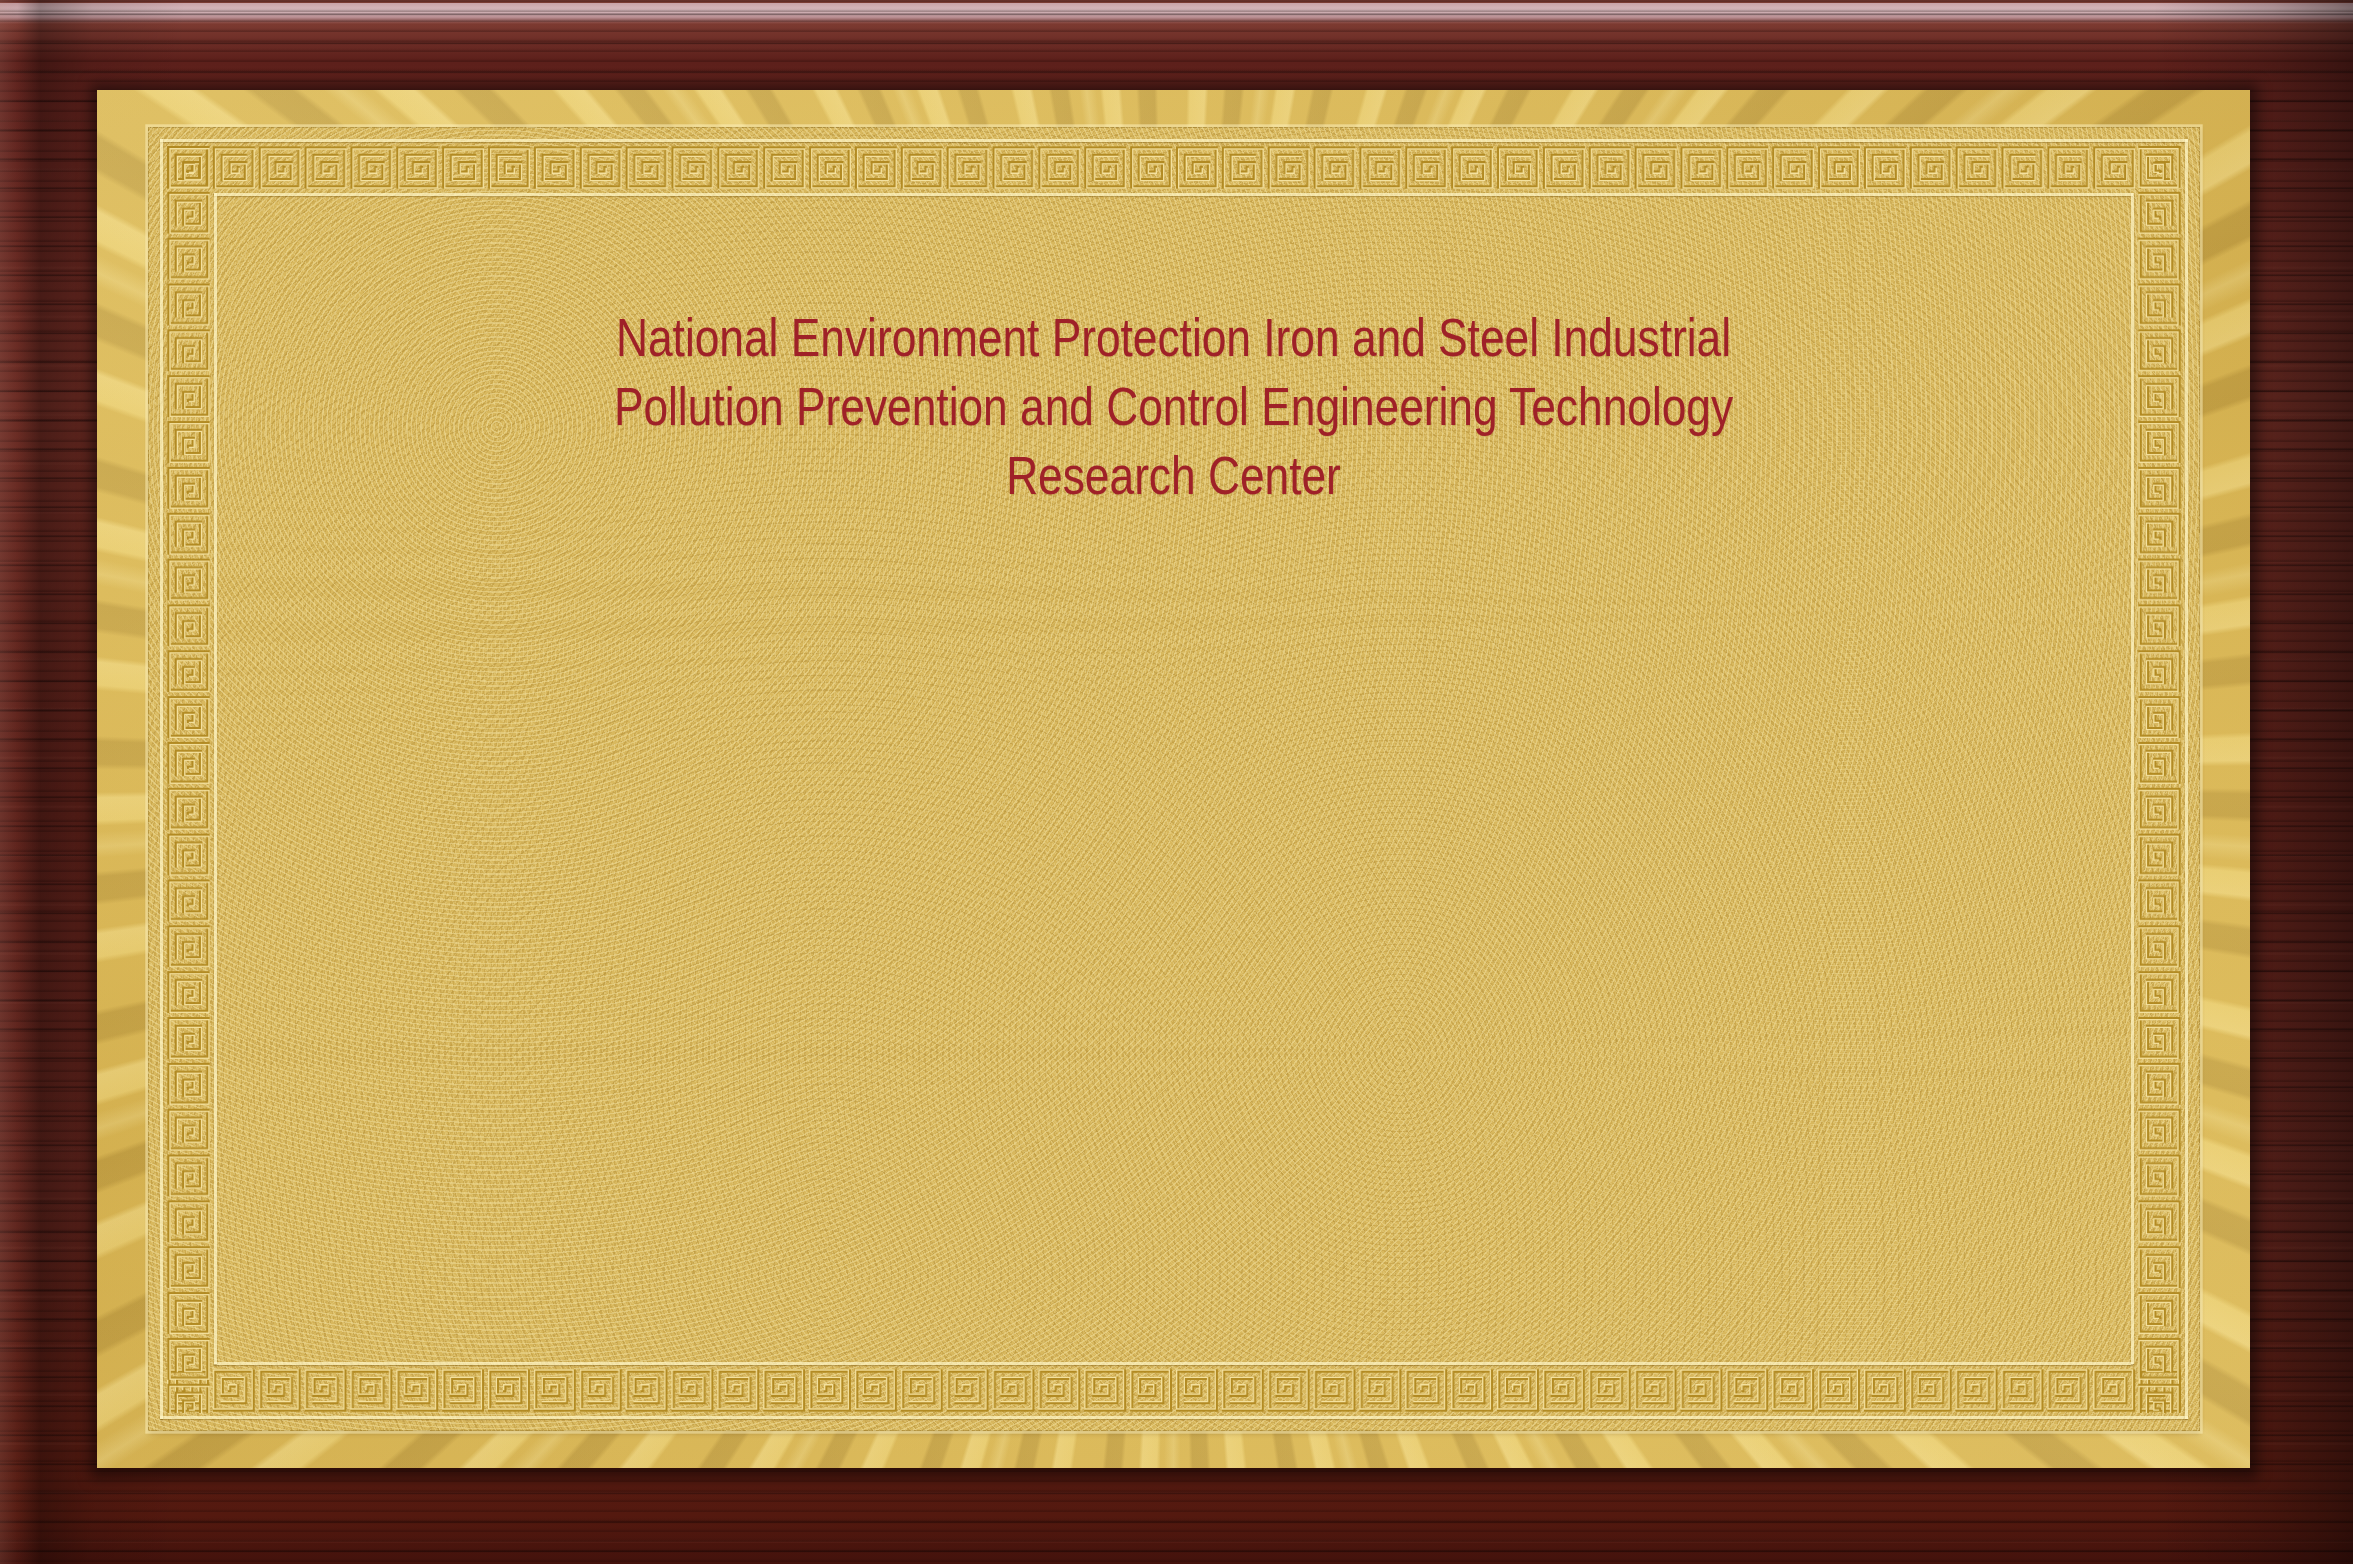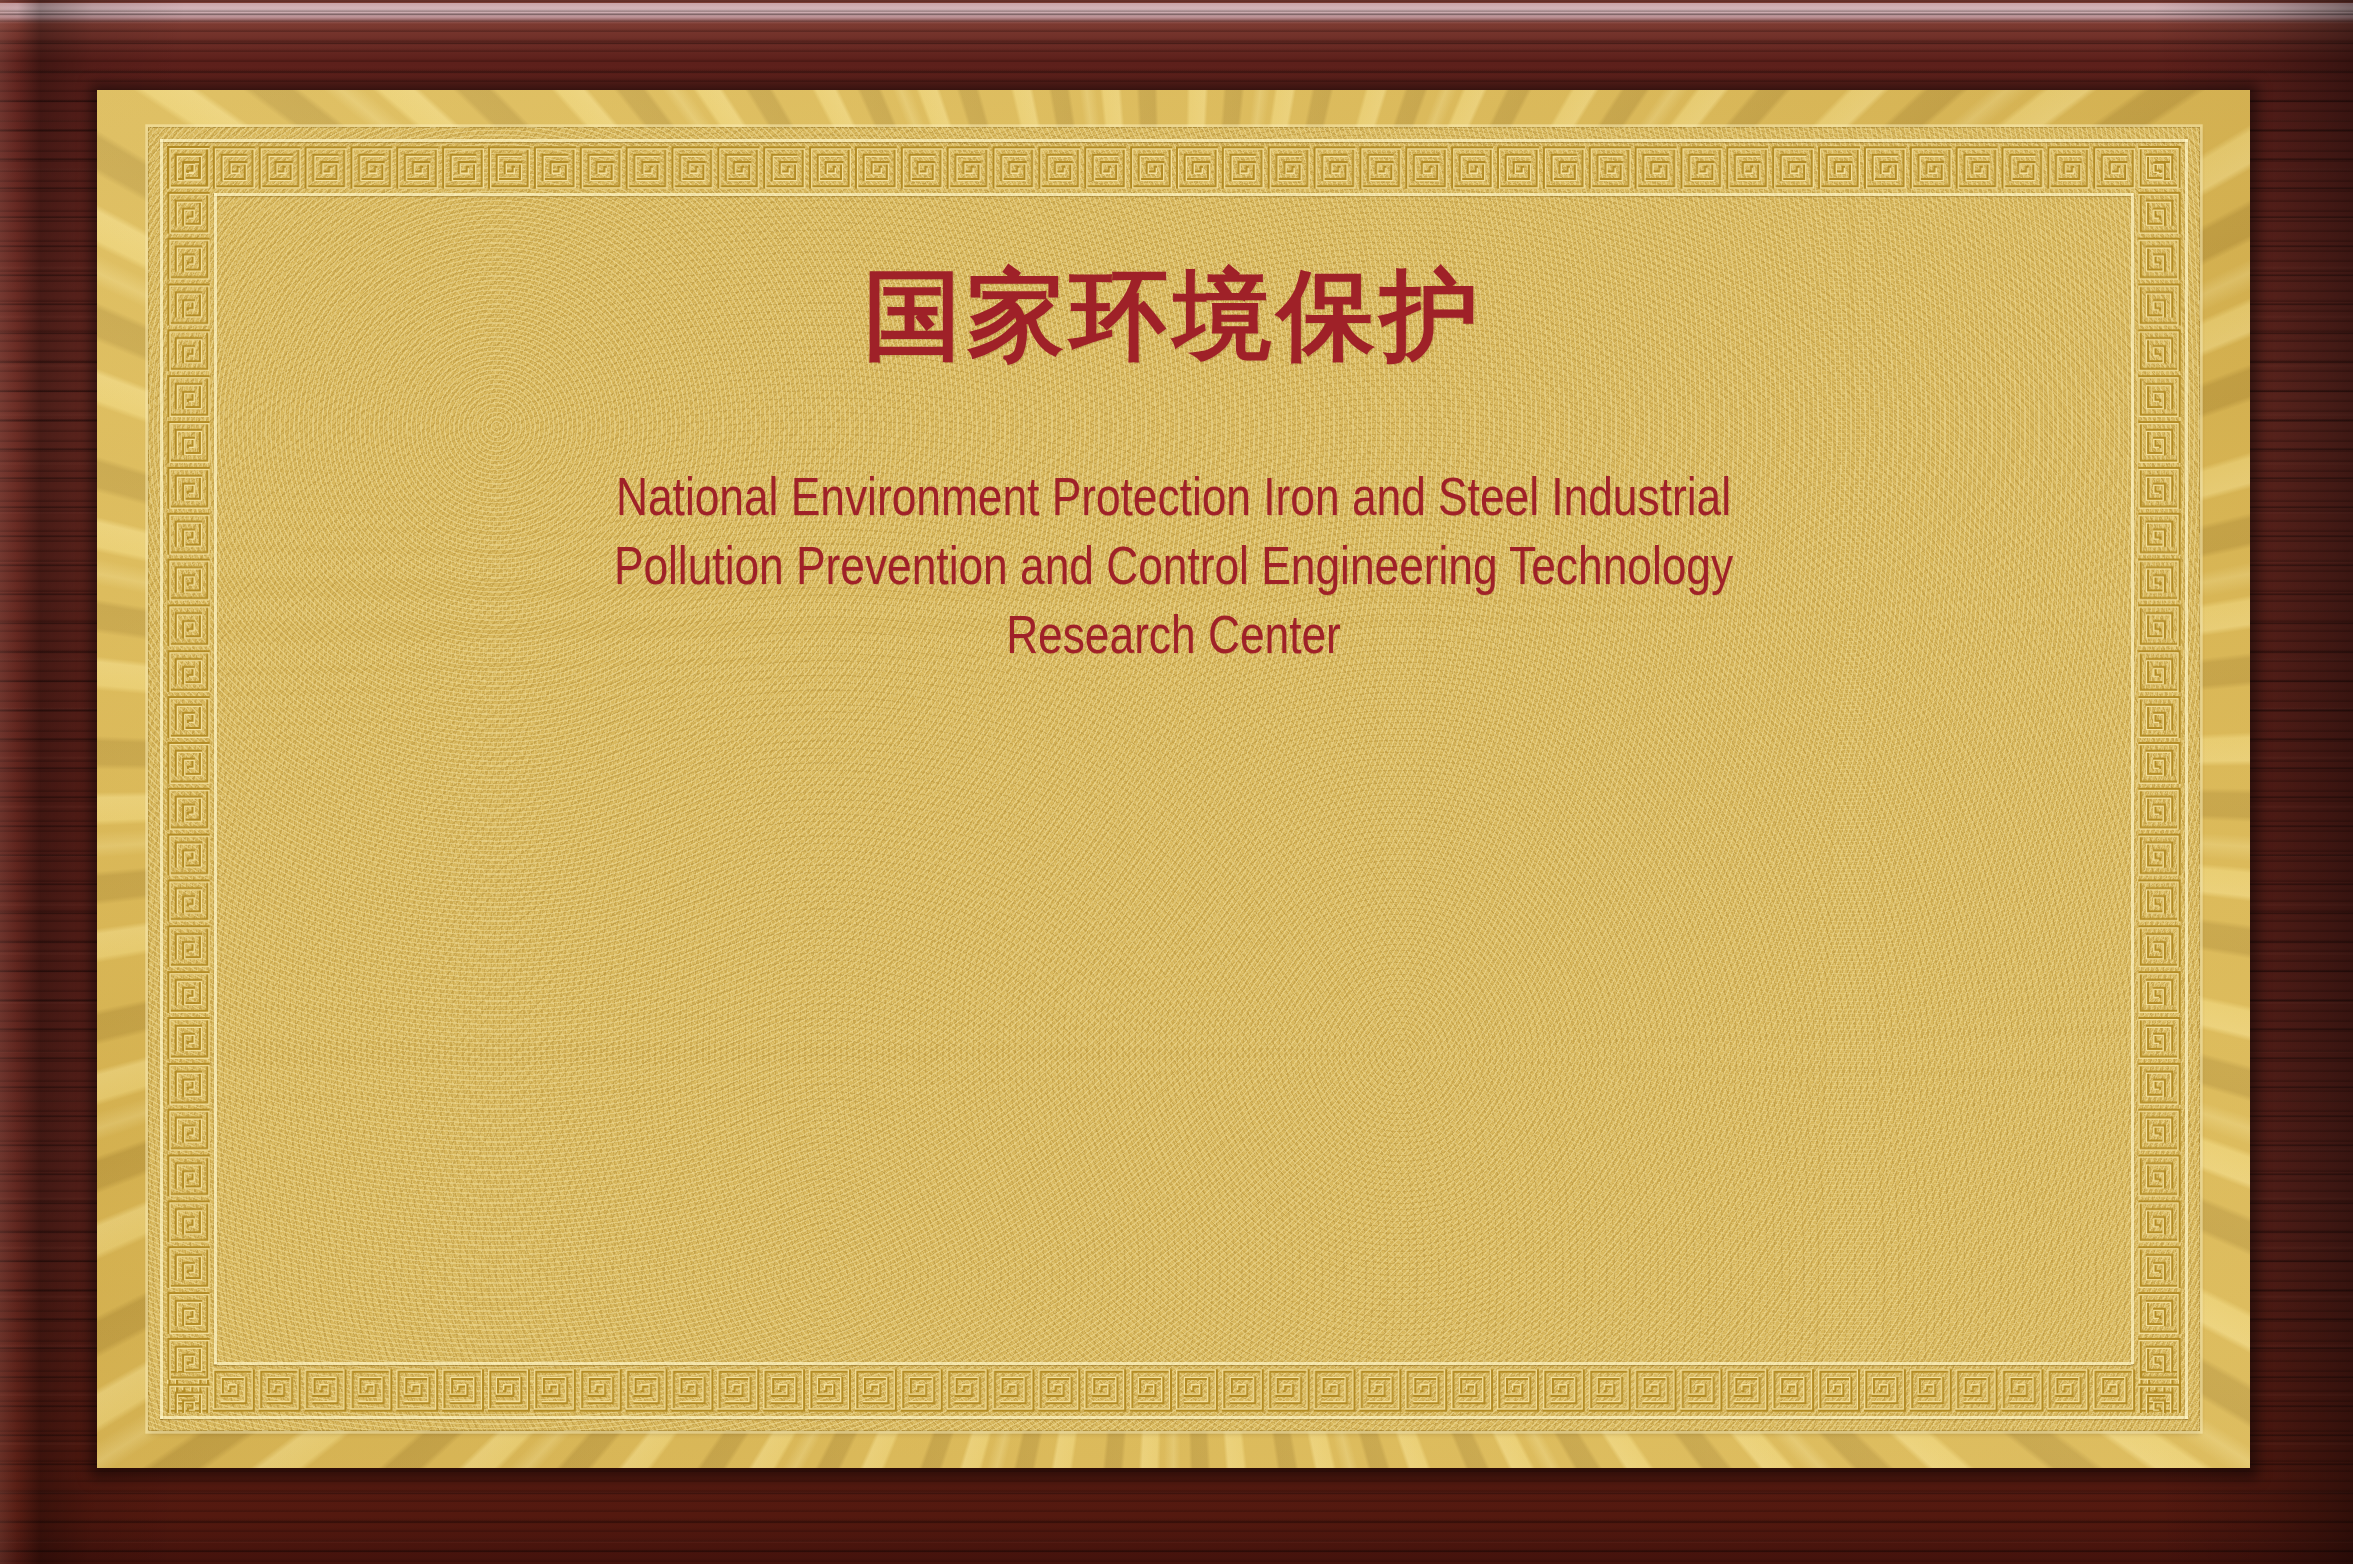--- a/index.html
+++ b/index.html
@@ -291,21 +291,20 @@
         </svg>
       </div>
 
       <div class="rule rule-inner-t"></div>
       <div class="rule rule-inner-b"></div>
       <div class="rule rule-inner-l"></div>
       <div class="rule rule-inner-r"></div>
 
       <div class="content">
 
-        <div class="cn-line cn-line-1">国家环境保护</div>
 
 
         <div class="en-block">
           <div class="en-line">National Environment Protection Iron and Steel Industrial</div>
           <div class="en-line">Pollution Prevention and Control Engineering Technology</div>
           <div class="en-line">Research Center</div>
         </div>
 
       </div>
 

